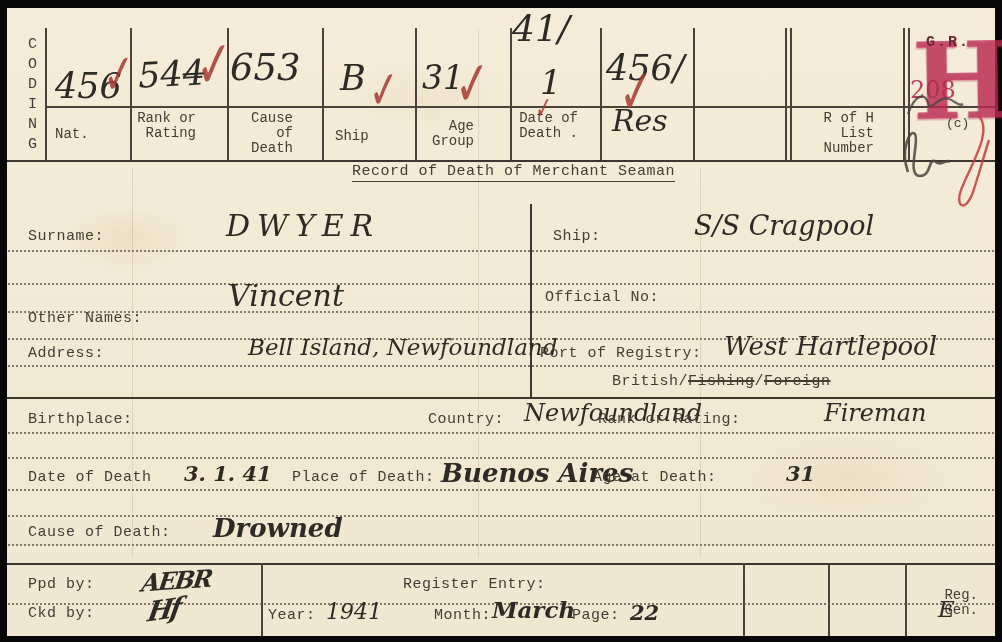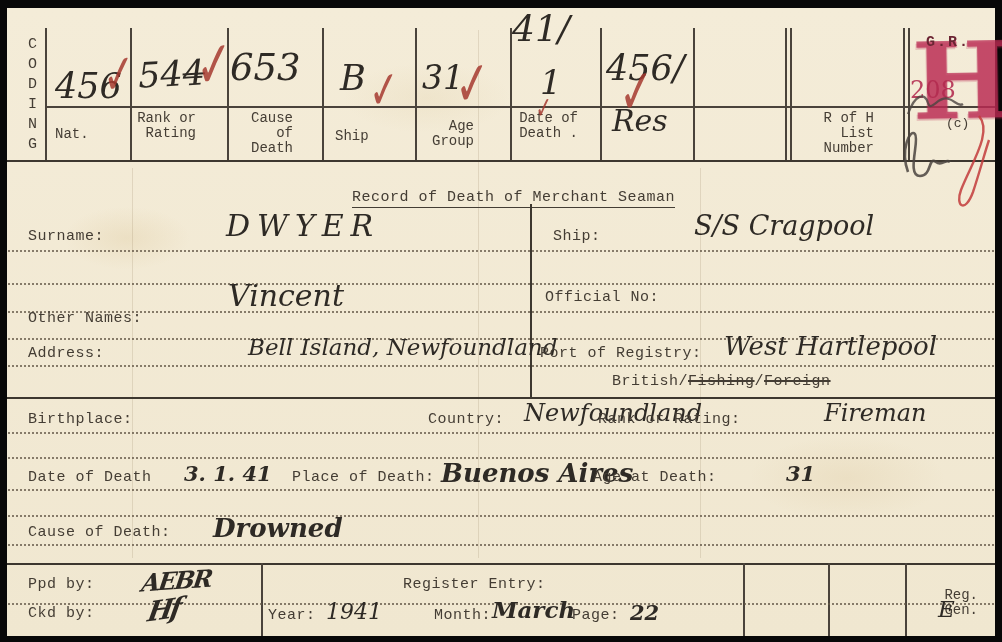--- a/index.html
+++ b/index.html
@@ -91,21 +91,21 @@
   <svg style="left:905px;top:90px;" width="62" height="32" viewBox="0 0 62 32">
     <path d="M3,24 C10,4 20,2 23,13 C26,23 33,5 44,9 C50,11 54,17 58,14" stroke="#4a4440" stroke-width="2.2" fill="none" opacity="0.8"></path>
   </svg>
   <svg style="left:898px;top:124px;" width="62" height="62" viewBox="0 0 62 62">
     <path d="M10,48 C2,26 12,4 17,10 C22,16 8,52 22,52 C34,52 30,32 38,38 C44,43 48,34 52,38" stroke="#4a4440" stroke-width="2.6" fill="none" opacity="0.85"></path>
   </svg>
   <svg style="left:945px;top:112px;" width="56" height="110" viewBox="0 0 56 110">
     <path d="M34,4 C48,20 26,52 16,78 C10,94 20,102 28,80 C34,62 40,40 44,28" stroke="#c23b3b" stroke-width="2.4" fill="none" opacity="0.85"></path>
   </svg>
 
-  <div class="typed" style="left:352px;top:189px;"><span class="title">Record of Death of Merchant Seaman</span></div>
+  <div class="typed" style="left:352px;top:163px;"><span class="title">Record of Death of Merchant Seaman</span></div>
 
   <div class="dot" style="top:250px;"></div>
   <div class="dot" style="top:283px;"></div>
   <div class="dot" style="top:311px;"></div>
   <div class="dot" style="top:338px;"></div>
   <div class="dot" style="top:365px;"></div>
   <div class="dot" style="top:432px;"></div>
   <div class="dot" style="top:457px;"></div>
   <div class="dot" style="top:489px;"></div>
   <div class="dot" style="top:515px;"></div>

